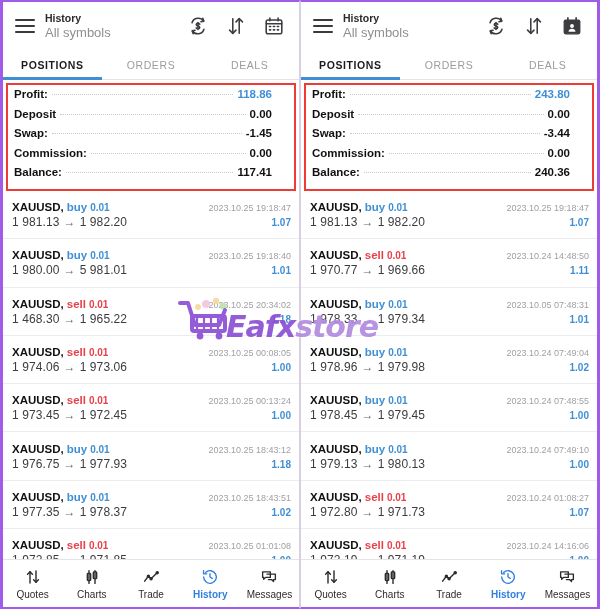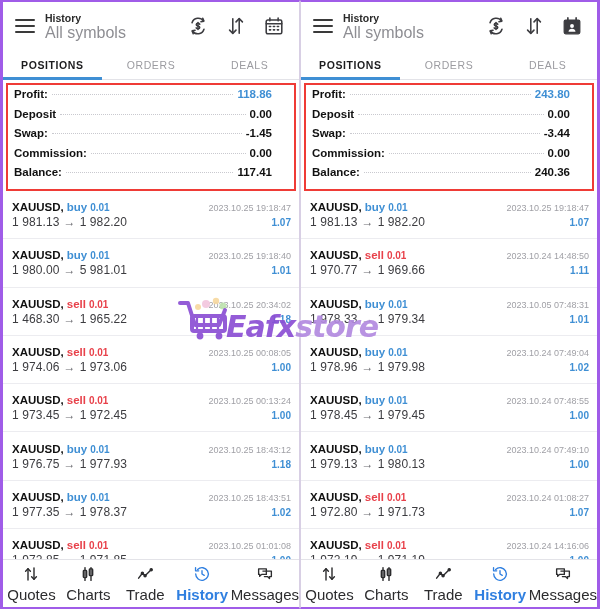--- a/index.html
+++ b/index.html
@@ -44,21 +44,21 @@
     flex:0 0 20px;
     margin-right:10px;
     cursor:pointer;
   }
   .hamburger span { display:block; height:2px; background:#3a3a3a; border-radius:1px; }
   .title-block { display:flex; flex-direction:column; justify-content:center; flex:1 1 auto; }
   .title-main {
     font-size:10.5px; font-weight:700; color:#2b2b2b; line-height:13px;
   }
   .title-sub {
-    font-size:16px; color:#8e8e93; line-height:16px; font-weight:400;
+    font-size:13px; color:#8e8e93; line-height:16px; font-weight:400;
   }
   .header-icons { display:flex; align-items:center; gap:16px; padding-right:4px; }
   .hicon { width:22px; height:22px; display:block; cursor:pointer; }
 
   
   .tabs {
     height:30px;
     display:flex;
     flex:0 0 30px;
     border-bottom:1px solid #e3e3e8;
@@ -139,21 +139,21 @@
     border-top:1px solid #e3e3e8;
     background:#fff;
   }
   .nav-item {
     flex:1 1 0;
     display:flex; flex-direction:column; align-items:center; justify-content:center;
     gap:3px;
     cursor:pointer;
   }
   .nav-icon { width:18px; height:18px; display:block; color:#2c2c2e; }
-  .nav-label { font-size:15px; color:#2c2c2e; }
+  .nav-label { font-size:10px; color:#2c2c2e; }
   .nav-item.active .nav-icon, .nav-item.active .nav-label { color:#2f7fe0; }
   .nav-item.active .nav-label { font-weight:700; }
 
   
   .watermark {
     position:absolute;
     left:168px; top:295px;
     width:270px; height:48px;
     pointer-events:none;
     z-index:20;

